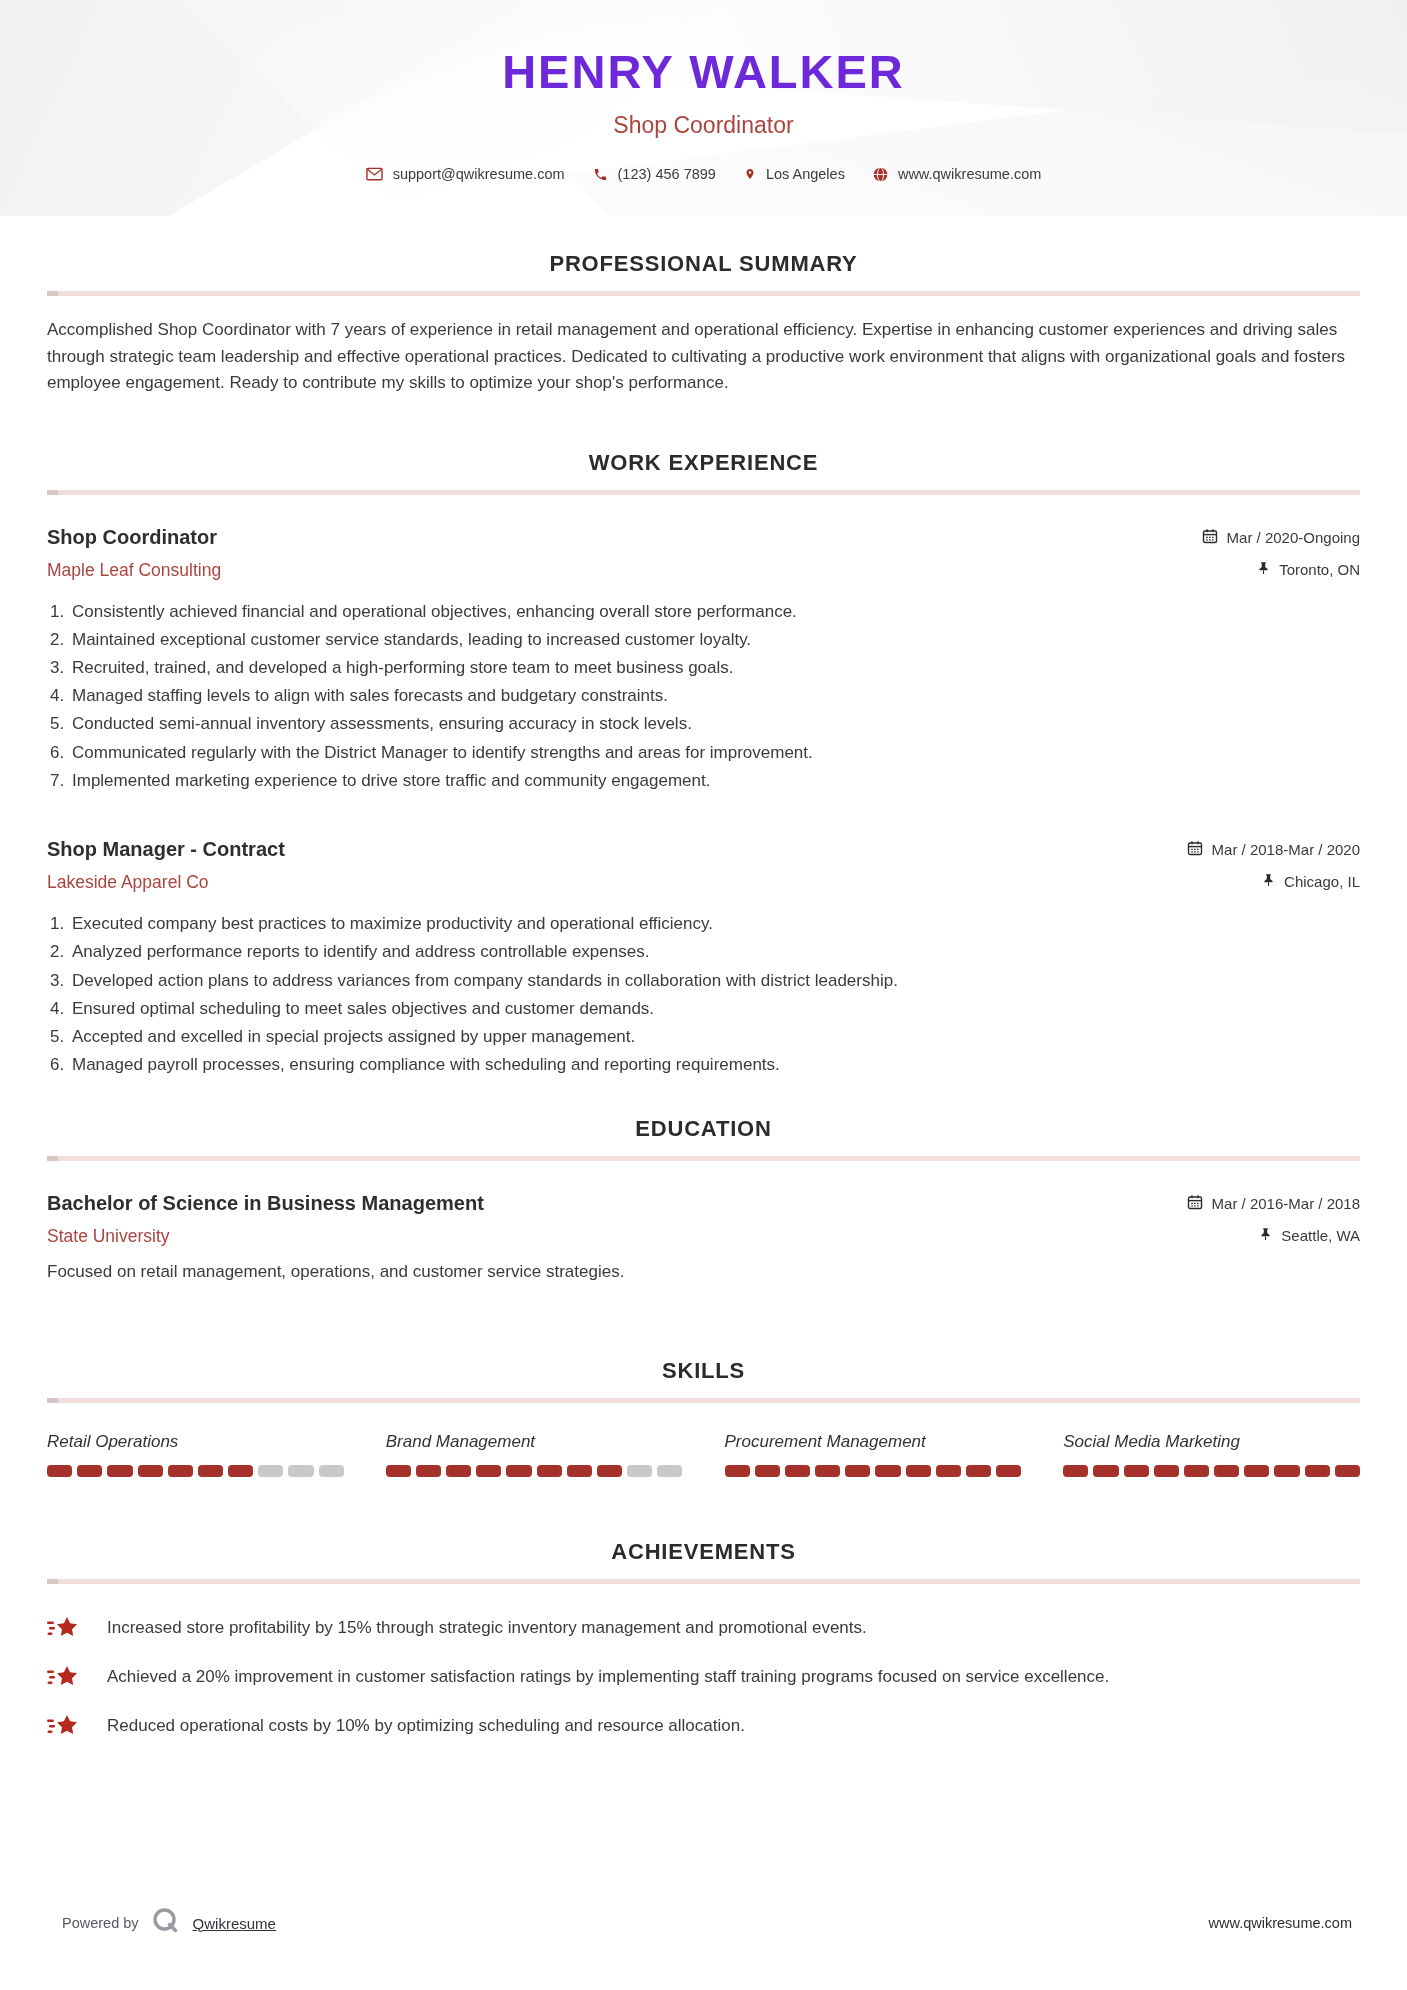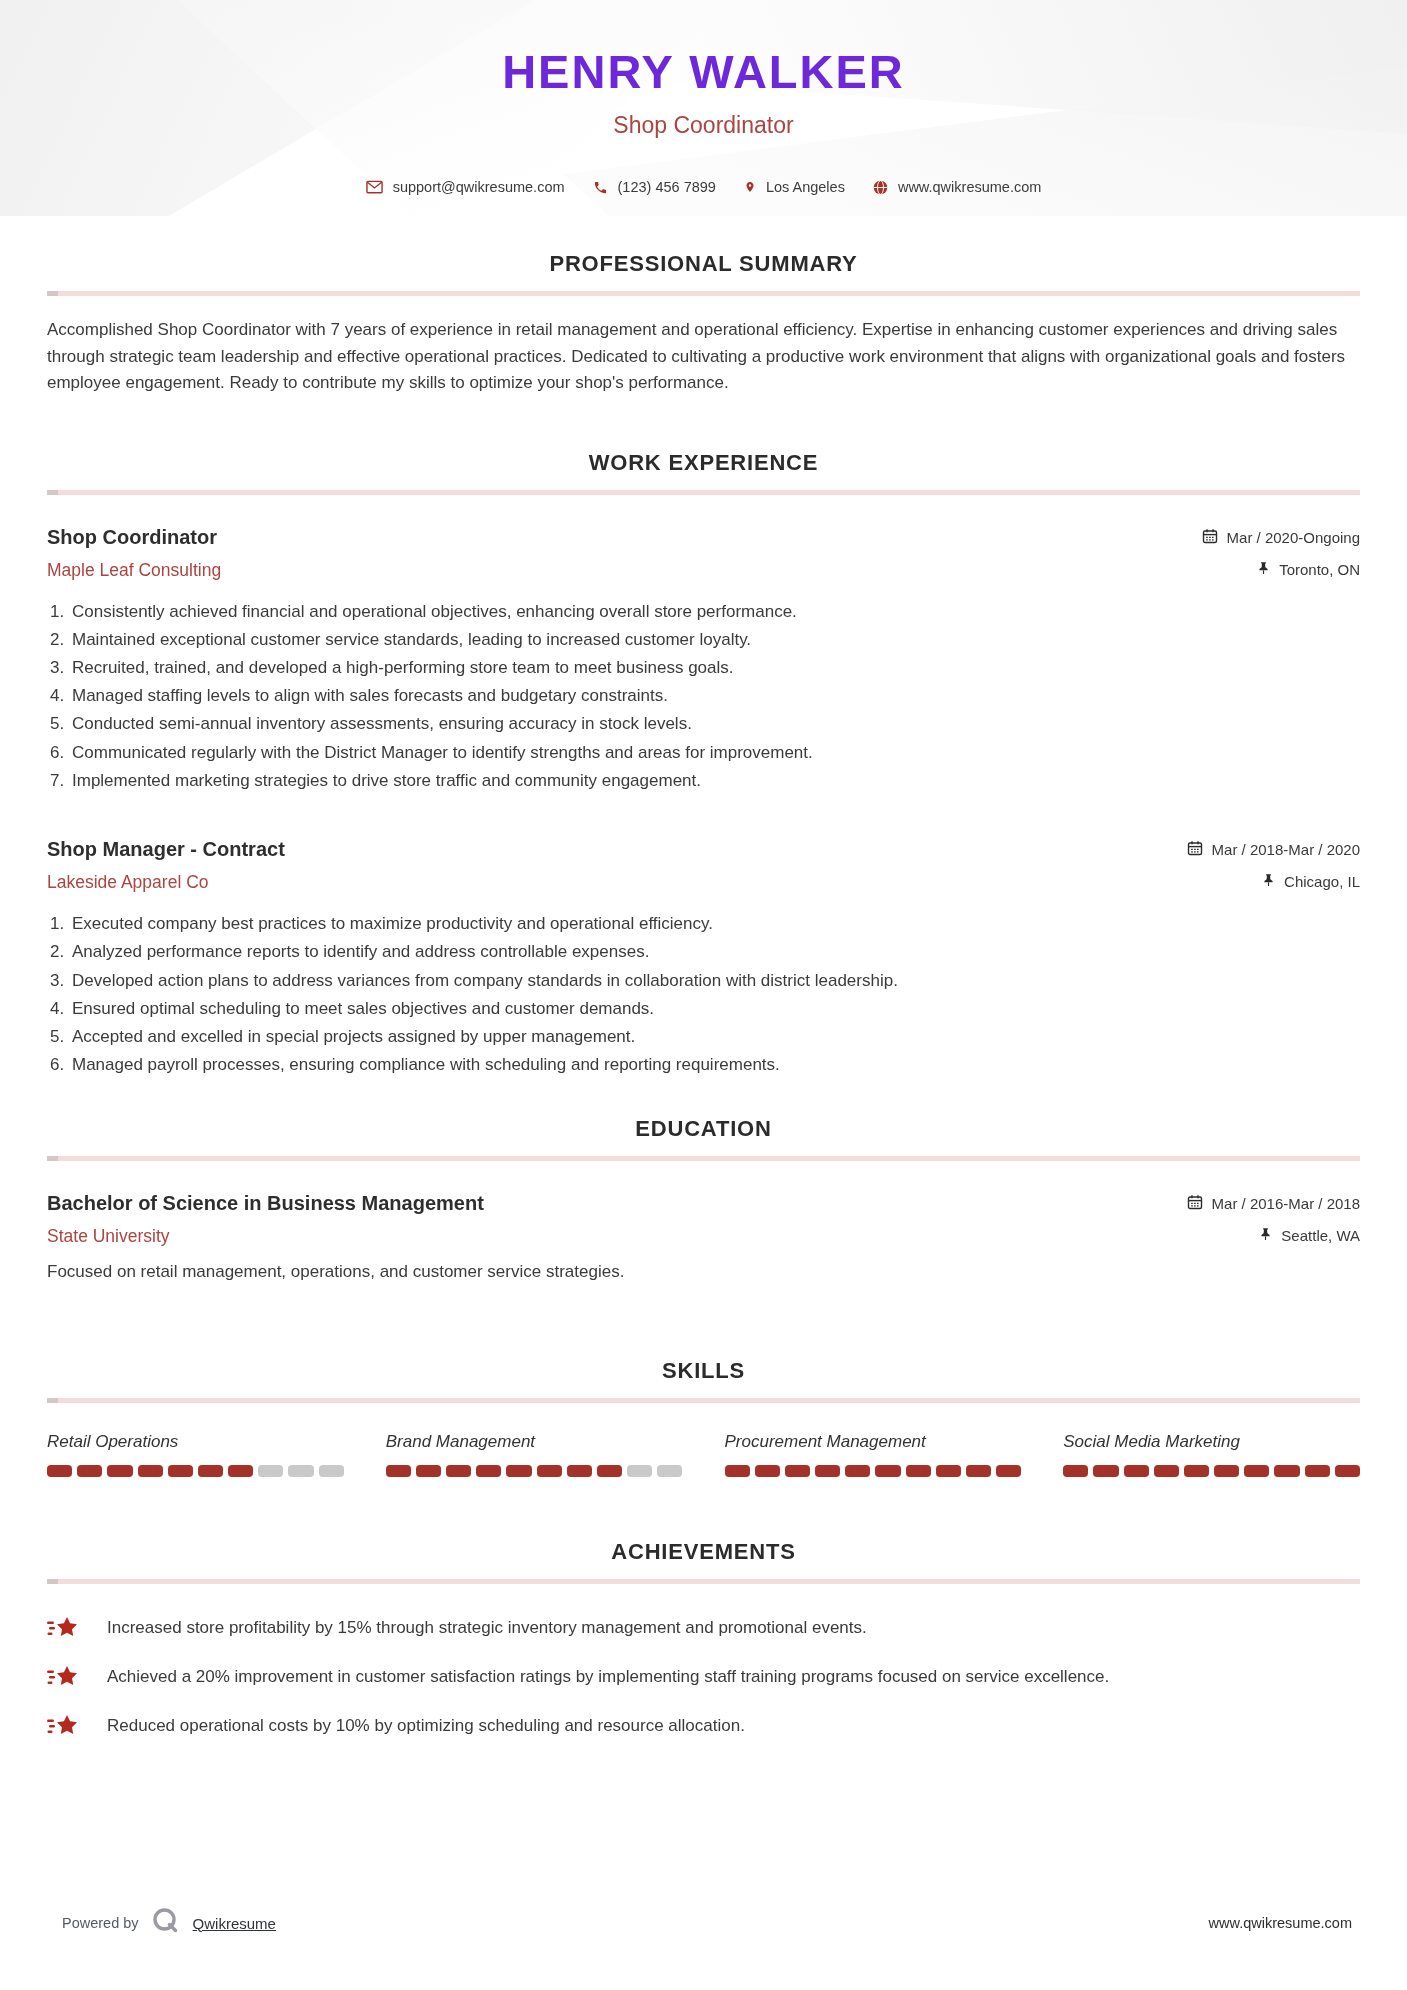--- a/index.html
+++ b/index.html
@@ -21,21 +21,21 @@
          clip-path:polygon(18% 0,100% 0,100% 62%,0 30%); }
   .sh3 { right:0; bottom:-30%; width:60%; height:110%;
          background:linear-gradient(200deg,#f1f1f1,#fbfbfb 70%); opacity:.8;
          clip-path:polygon(0 55%,100% 10%,100% 100%,14% 100%); }
   .sh4 { left:6%; top:-40%; width:48%; height:160%;
          background:linear-gradient(160deg,#f3f3f3,#ffffff 75%); opacity:.7;
          clip-path:polygon(0 0,100% 18%,55% 100%); }
   .header-inner { position:relative; text-align:center; padding-top:44px; }
   .name { font-size:47px; font-weight:800; letter-spacing:2px; color:#6d28d9; }
   .job-title { margin-top:13px; font-size:23px; color:#ab4540; font-weight:400; }
-  .contact-row { margin-top:40px; display:flex; justify-content:center; align-items:center; gap:14px; }
+  .contact-row { margin-top:27px; display:flex; justify-content:center; align-items:center; gap:14px; }
   .contact-item { display:flex; align-items:center; gap:10px; font-size:14.5px; color:#3c3c3c; }
   .contact-item + .contact-item { margin-left:14px; }
   .cicon { display:inline-flex; align-items:center; }
   
   .content { padding:0 47px; }
   .section-head { text-align:center; font-size:22px; font-weight:700; letter-spacing:.8px; color:#2b2b2b; }
   .rule { height:5px; background:#f3dcdc; margin-top:14px; position:relative; }
   .rule::before { content:''; position:absolute; left:0; top:0; width:11px; height:5px; background:#c6bcbc; opacity:.65; }
   .summary-head { margin-top:35px; }
   .summary-text { margin-top:21px; font-size:17px; line-height:1.56; color:#3b3b3b; }
@@ -166,21 +166,21 @@
           <span>Toronto, ON</span>
         </div>
       </div>
       <ol class="bullets">
         <li>Consistently achieved financial and operational objectives, enhancing overall store performance.</li>
         <li>Maintained exceptional customer service standards, leading to increased customer loyalty.</li>
         <li>Recruited, trained, and developed a high-performing store team to meet business goals.</li>
         <li>Managed staffing levels to align with sales forecasts and budgetary constraints.</li>
         <li>Conducted semi-annual inventory assessments, ensuring accuracy in stock levels.</li>
         <li>Communicated regularly with the District Manager to identify strengths and areas for improvement.</li>
-        <li>Implemented marketing strategies to drive store traffic and community engagement.</li>
+        <li>Implemented marketing experience to drive store traffic and community engagement.</li>
       </ol>
     </div>
 
     <div class="job">
       <div class="entry-row">
         <div class="entry-title">Shop Manager - Contract</div>
         <div class="meta">
           <span>
             <svg width="16" height="16" viewBox="0 0 16 16">
                 <rect x="1.5" y="3" width="13" height="11.5" rx="1.5" fill="none" stroke="#2c2c2c" stroke-width="1.4"></rect>

